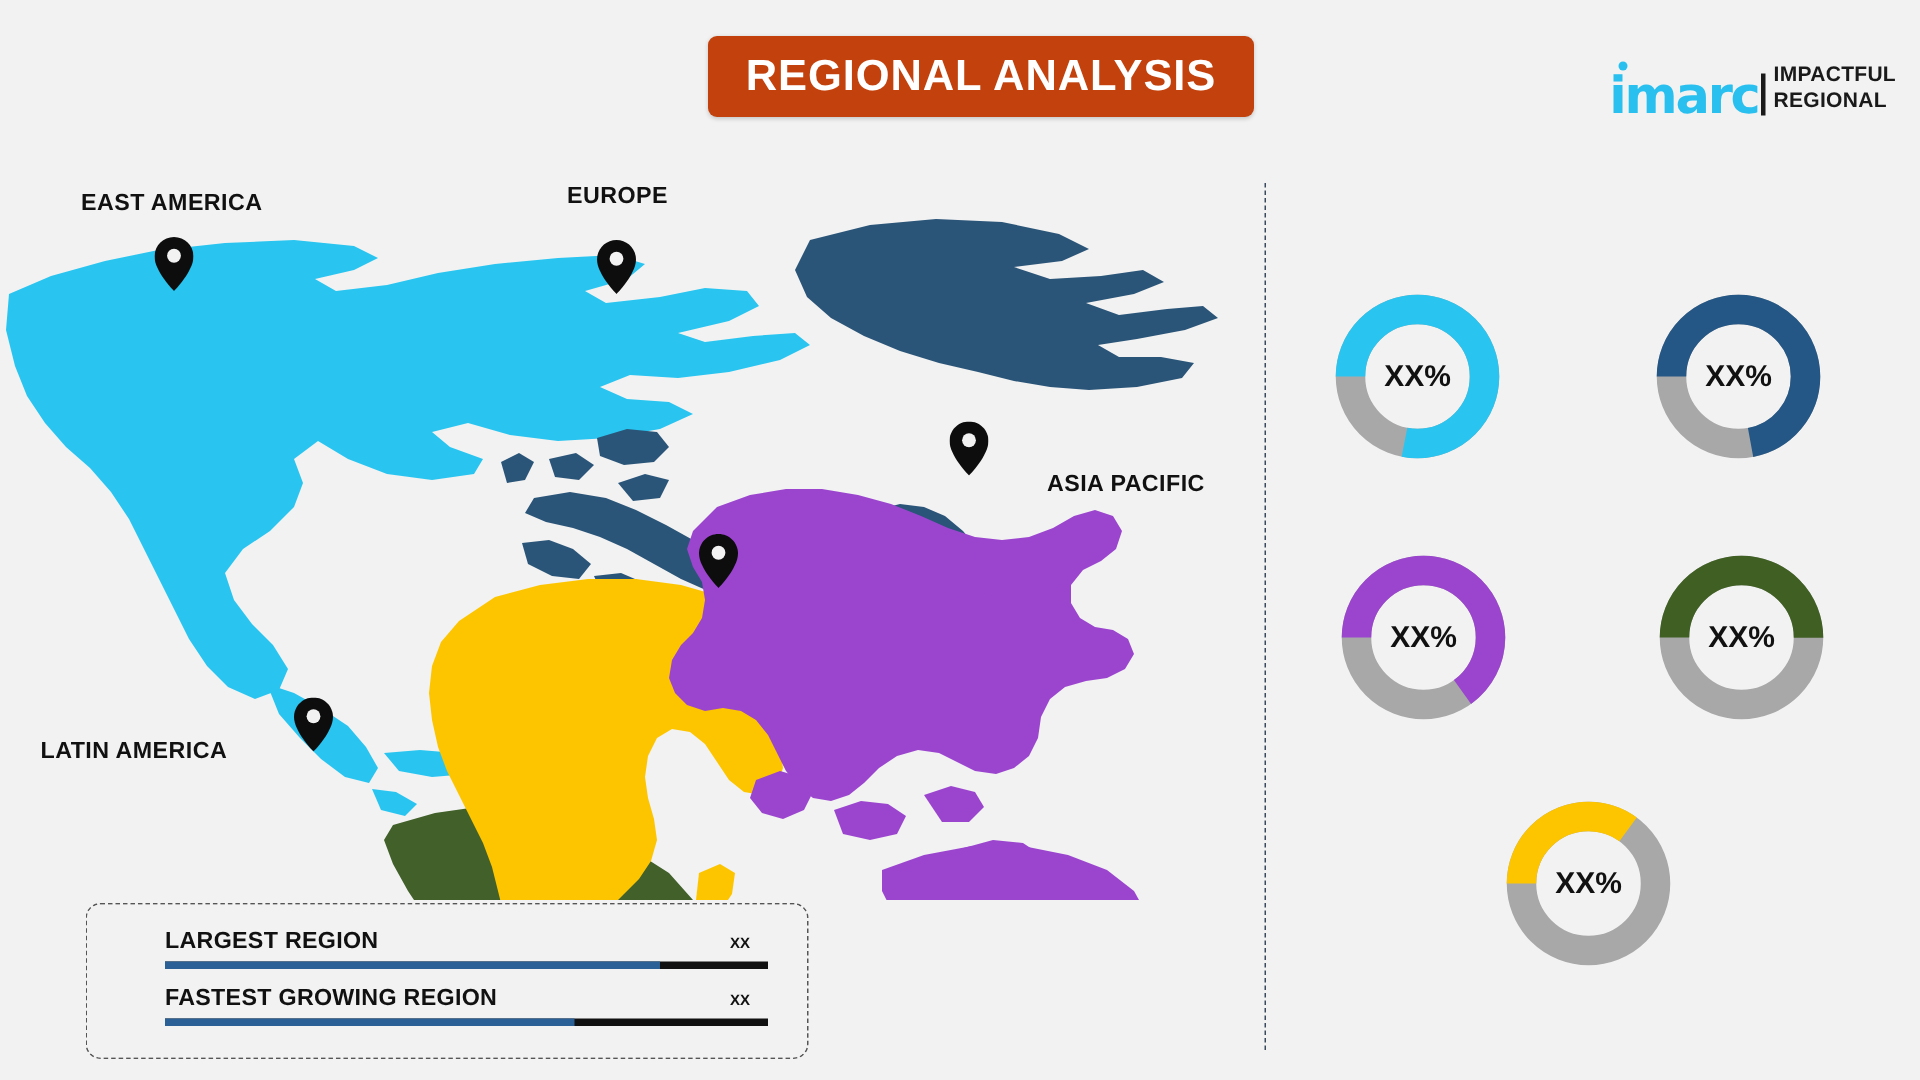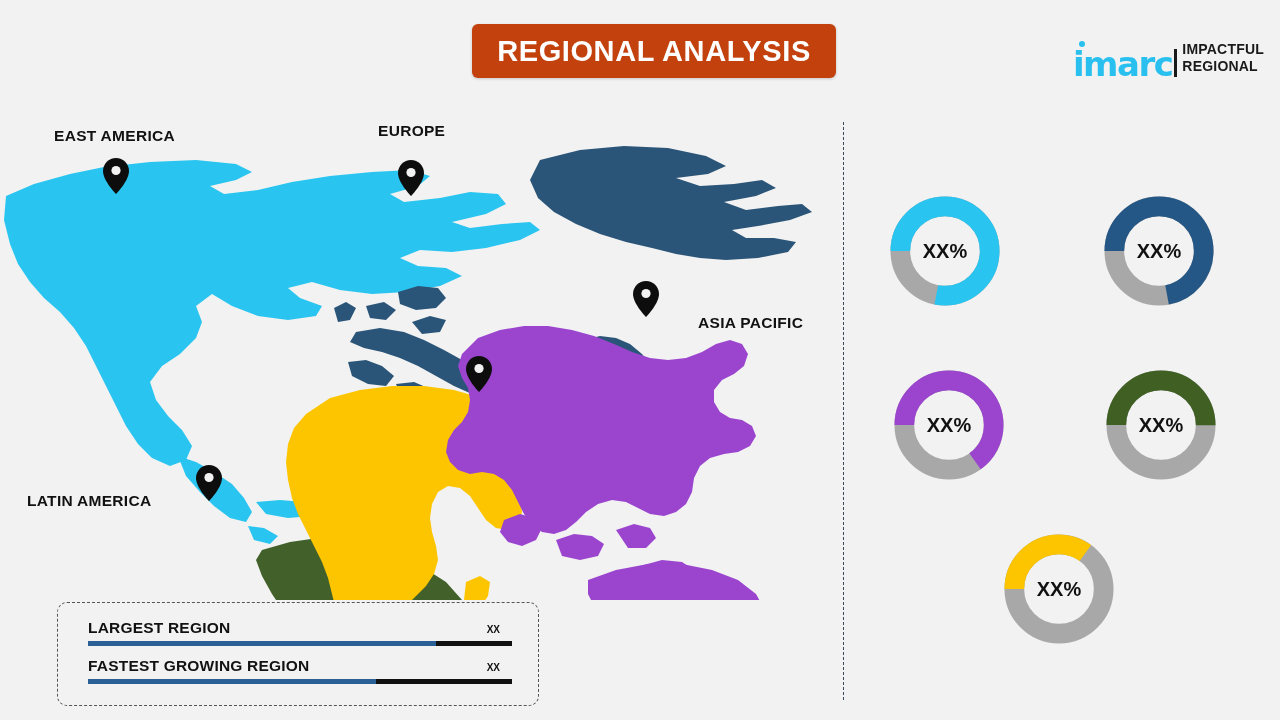--- a/index.html
+++ b/index.html
@@ -64,21 +64,21 @@
   .pin-ap { left: 633px; top: 281px; }
   .pin-mea{ left: 466px; top: 356px; }
   .pin-la { left: 196px; top: 465px; }
 
   
   .legend-box {
     position: absolute; left: 57px; top: 602px;
     width: 482px; height: 104px;
     border: 1.5px dashed #555;
     border-radius: 10px;
-    padding: 16px 26px 10px 30px;
+    padding: 16px 26px 10px 52px;
     text-align: right;
   }
   .legend-row { margin-bottom: 11px; }
   .legend-head { display: flex; align-items: baseline; justify-content: space-between; }
   .legend-name { font-size: 15.5px; font-weight: bold; color: #111; letter-spacing: .2px; }
   .legend-val  { font-size: 10px; font-weight: bold; color: #111; padding-right: 12px; }
   .legend-bar  { position: relative; height: 5px; background: #111; margin-top: 4px; width: 100%; }
   .legend-bar-fill { position: absolute; left: 0; top: 0; height: 100%; background: #2b6096; }
 
   

